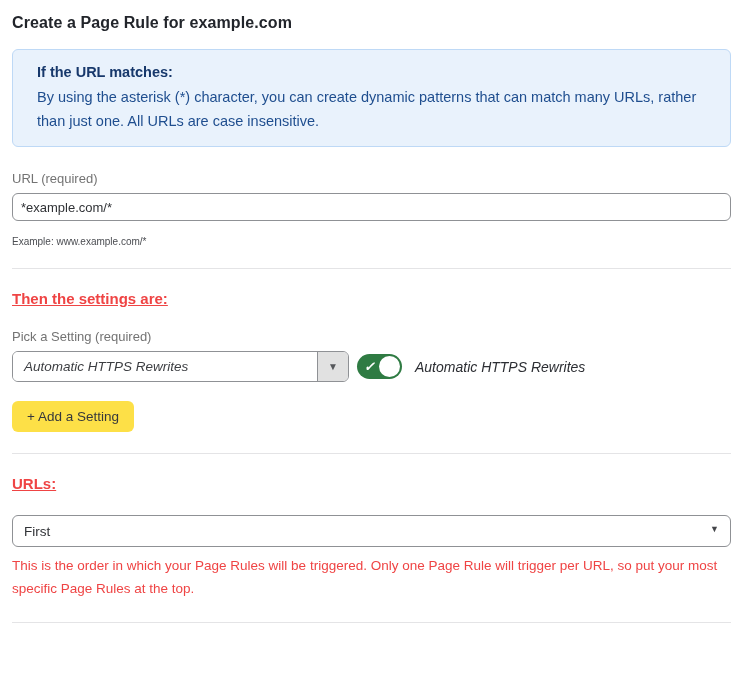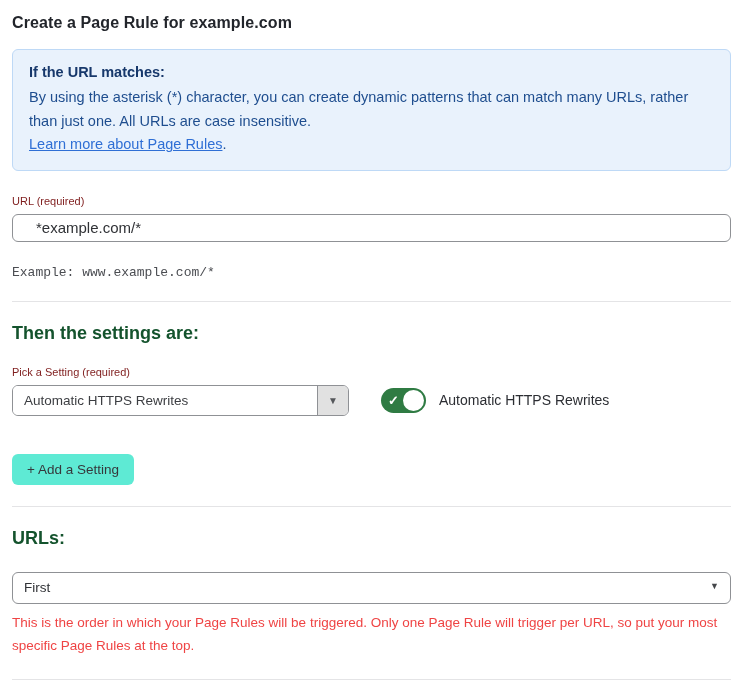--- a/index.html
+++ b/index.html
@@ -20,21 +20,21 @@
     font-weight: 700;
     color: #22252b;
     margin-bottom: 17px;
     letter-spacing: 0.1px;
   }
   
   .info-box {
     background: #e9f2fc;
     border: 1px solid #bed9f6;
     border-radius: 6px;
-    padding: 11px 16px 13px 16px;
+    padding: 11px 16px 13px 24px;
     margin-bottom: 24px;
     font-size: 14.5px;
     line-height: 1.62;
   }
   .info-heading {
     font-weight: 700;
     color: #17386b;
     margin-bottom: 2px;
   }
   .info-body {
@@ -42,60 +42,61 @@
     max-width: 700px;
   }
   .info-link-line { color: #1f4e8f; }
   .info-link {
     color: #2f6fd5;
     text-decoration: underline;
     cursor: pointer;
   }
   
   .field-label {
-    font-size: 11px;
-    color: #7f1d1d;
+    font-size: 13px;
+    color: #737373;
     margin-bottom: 7px;
   }
   .helper-text {
-    font-size: 13px;
+    font-size: 10px;
     color: #4b4d52;
-    margin-top: 23px;
-    font-family: Liberation Mono, monospace;
+    margin-top: 15px;
   }
   
   .text-input {
     width: 100%;
     height: 28px;
     border: 1px solid #8f9195;
     border-radius: 6px;
-    padding: 0 23px;
-    font-size: 15px;
+    padding: 0 8px;
+    font-size: 13px;
     color: #303236;
     font-family: "Liberation Sans", sans-serif;
     background: #fff;
     outline: none;
   }
   hr.divider {
     border: none;
     border-top: 1px solid #e4e4e6;
     margin: 21px 0;
   }
   .section-heading {
-    font-size: 18px;
-    font-weight: 700;
-    color: #14532d;
+    font-size: 15px;
+    font-weight: 700;
+    color: #ef4444;
     margin-bottom: 22px;
+    text-decoration: underline;
   }
   
   .setting-row {
     display: flex;
     align-items: center;
-    gap: 32px;
-    margin-bottom: 38px;
+    gap: 8px;
+    margin-bottom: 19px;
+    font-style: italic;
   }
   .combo {
     display: flex;
     width: 337px;
     height: 31px;
     border: 1px solid #8f9195;
     border-radius: 6px;
     overflow: hidden;
     background: #fff;
     cursor: pointer;
@@ -160,21 +161,21 @@
   .btn {
     display: inline-block;
     border: none;
     border-radius: 6px;
     font-family: "Liberation Sans", sans-serif;
     font-size: 13.5px;
     padding: 8px 15px;
     cursor: pointer;
   }
   .btn-gray {
-    background: #5eead4;
+    background: #fde047;
     color: #36383c;
   }
   
   .select-wrap {
     position: relative;
     width: 100%;
   }
   .select-box {
     width: 100%;
     height: 28px;
@@ -207,21 +208,20 @@
 </head>
 <body>
 
 <div class="page">
 
   <h1 class="page-title">Create a Page Rule for example.com</h1>
 
   <div class="info-box">
     <div class="info-heading">If the URL matches:</div>
     <div class="info-body">By using the asterisk (*) character, you can create dynamic patterns that can match many URLs, rather than just one. All URLs are case insensitive.</div>
-    <div class="info-link-line"><a class="info-link">Learn more about Page Rules</a><span>.</span></div>
   </div>
 
   <div class="field-label">URL (required)</div>
   <input type="text" class="text-input" value="*example.com/*" style="">
   <div class="helper-text">Example: www.example.com/*</div>
 
   <hr class="divider">
 
   <div class="section-heading">Then the settings are:</div>
 

